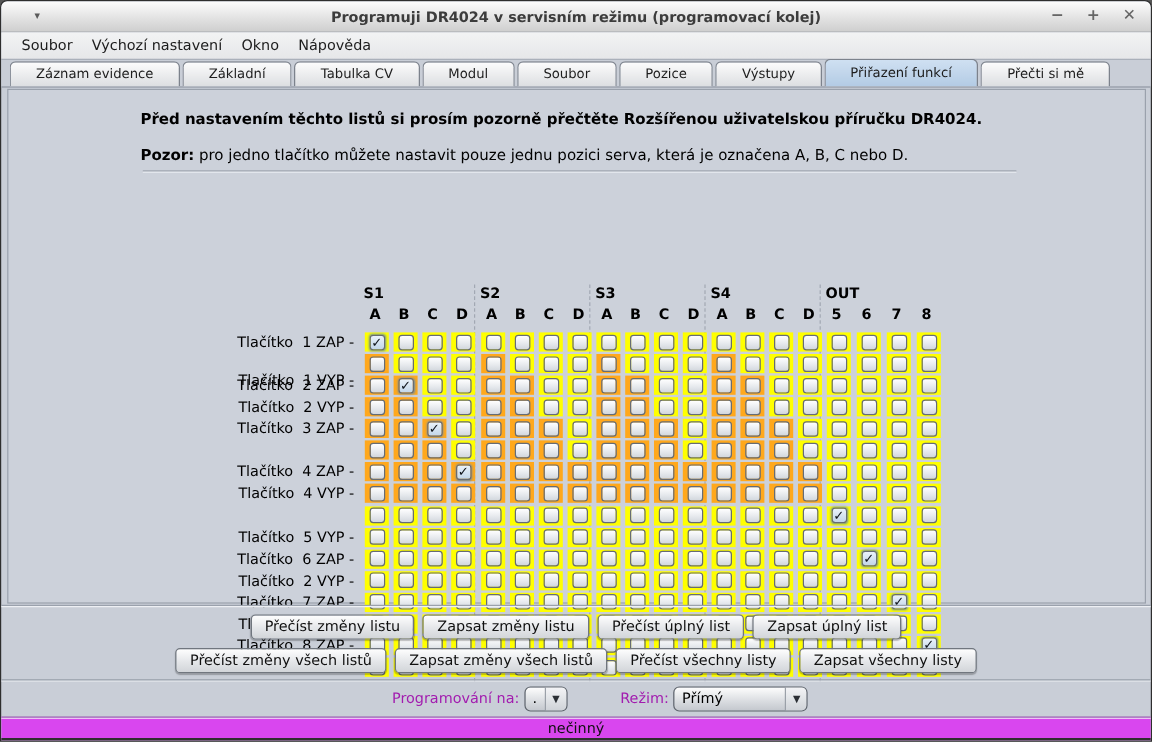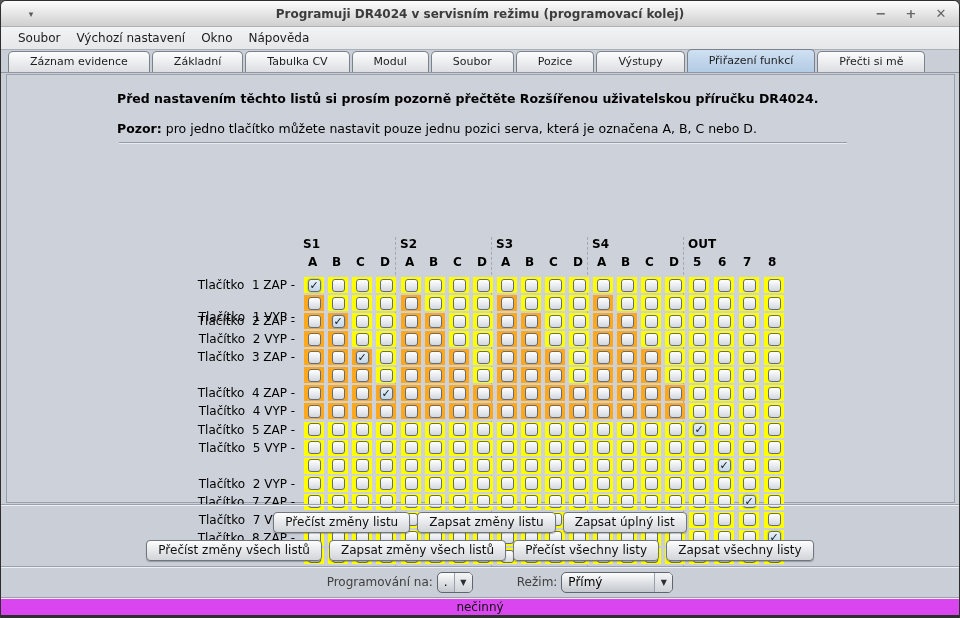--- a/index.html
+++ b/index.html
@@ -57,21 +57,21 @@
   .buttons-panel{position:absolute;top:503px;left:0;right:0;height:62px;
     border-top:1px solid #9aa1ac;box-shadow:inset 0 1px 0 #eef0f4;}
   .btn-row{display:flex;justify-content:center;gap:7px;margin-top:7px;}
   .btn{height:21px;line-height:19px;padding:0 11px;font-size:12px;color:#101010;
     border:1px solid #70767e;border-radius:4px;
     background:linear-gradient(#fefefe,#e4e6e9 55%,#d2d5d9);white-space:nowrap;
     box-shadow:0 1px 1px rgba(0,0,0,.25);}
   .programmer-panel{position:absolute;top:565px;left:0;right:0;height:31px;
     border-top:1px solid #9aa1ac;box-shadow:inset 0 1px 0 #eef0f4;
     display:flex;align-items:center;justify-content:center;gap:4px;}
-  .prg-label{font-size:12px;color:#404040;padding-left:40px;}
+  .prg-label{font-size:12px;color:#a21caf;padding-left:40px;}
   .combo{height:21px;display:flex;align-items:center;border:1px solid #5f656d;
     border-radius:5px;background:linear-gradient(#fdfdfd,#d9dce0 60%,#c4c8ce);overflow:hidden;}
   .combo .val{font-size:12px;color:#000;padding:0 6px;flex:1;white-space:nowrap;}
   .combo .arrow{width:18px;height:100%;display:flex;align-items:center;justify-content:center;
     font-size:8px;color:#2b2f35;border-left:1px solid #9aa0a8;
     background:linear-gradient(#f3f4f6,#cfd3d8);}
   .combo.small{width:36px;}
   .combo.mode{width:112px;}
   .status-bar{position:absolute;top:596px;left:0;right:0;height:20px;
     border-top:1px solid #9aa1ac;box-shadow:inset 0 1px 0 #eef0f4;
@@ -629,21 +629,20 @@
         </div>
         <div class="cell yellow" style="left: 707px; top: 254.49px; width: 20px; height: 16px;">
           <div class="cbx"></div>
         </div>
         <div class="cell yellow" style="left: 732px; top: 254.49px; width: 20px; height: 16px;">
           <div class="cbx"></div>
         </div>
         <div class="cell yellow" style="left: 757px; top: 254.49px; width: 20px; height: 16px;">
           <div class="cbx"></div>
         </div>
-        <div class="row-label" style="top: 273.56px;">Tlačítko  5 ZAP - </div>
         <div class="cell yellow" style="left: 297px; top: 272.56px; width: 20px; height: 16px;">
           <div class="cbx"></div>
         </div>
         <div class="cell yellow" style="left: 321px; top: 272.56px; width: 20px; height: 16px;">
           <div class="cbx"></div>
         </div>
         <div class="cell yellow" style="left: 345px; top: 272.56px; width: 20px; height: 16px;">
           <div class="cbx"></div>
         </div>
         <div class="cell yellow" style="left: 369px; top: 272.56px; width: 20px; height: 16px;">
@@ -751,20 +750,21 @@
         </div>
         <div class="cell yellow" style="left: 707px; top: 290.63px; width: 20px; height: 16px;">
           <div class="cbx"></div>
         </div>
         <div class="cell yellow" style="left: 732px; top: 290.63px; width: 20px; height: 16px;">
           <div class="cbx"></div>
         </div>
         <div class="cell yellow" style="left: 757px; top: 290.63px; width: 20px; height: 16px;">
           <div class="cbx"></div>
         </div>
+        <div class="row-label" style="top: 309.7px;">Tlačítko  6 ZAP - </div>
         <div class="cell yellow" style="left: 297px; top: 308.7px; width: 20px; height: 16px;">
           <div class="cbx"></div>
         </div>
         <div class="cell yellow" style="left: 321px; top: 308.7px; width: 20px; height: 16px;">
           <div class="cbx"></div>
         </div>
         <div class="cell yellow" style="left: 345px; top: 308.7px; width: 20px; height: 16px;">
           <div class="cbx"></div>
         </div>
         <div class="cell yellow" style="left: 369px; top: 308.7px; width: 20px; height: 16px;">
@@ -1123,20 +1123,21 @@
         <div class="cell yellow" style="left: 757px; top: 399.05px; width: 20px; height: 16px;">
           <div class="cbx"></div>
         </div>
       </div>
   </div>
 
   <div class="buttons-panel">
     <div class="btn-row">
         <div class="btn">Přečíst změny listu</div>
         <div class="btn">Zapsat změny listu</div>
+        <div class="btn">Přečíst úplný list</div>
         <div class="btn">Zapsat úplný list</div>
       </div>
     <div class="btn-row">
         <div class="btn">Přečíst změny všech listů</div>
         <div class="btn">Zapsat změny všech listů</div>
         <div class="btn">Přečíst všechny listy</div>
         <div class="btn">Zapsat všechny listy</div>
       </div>
   </div>
 

